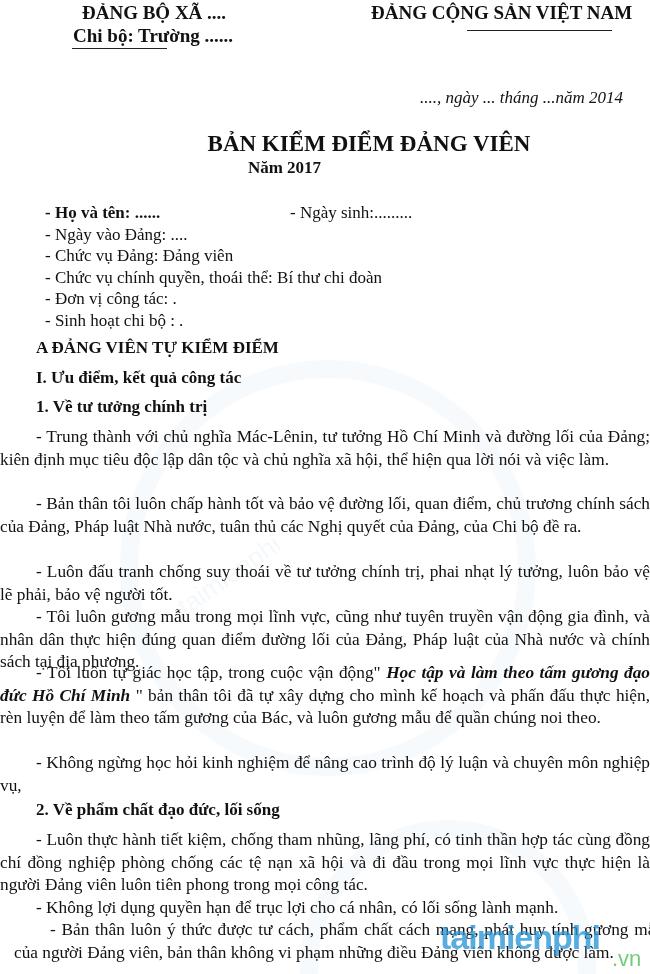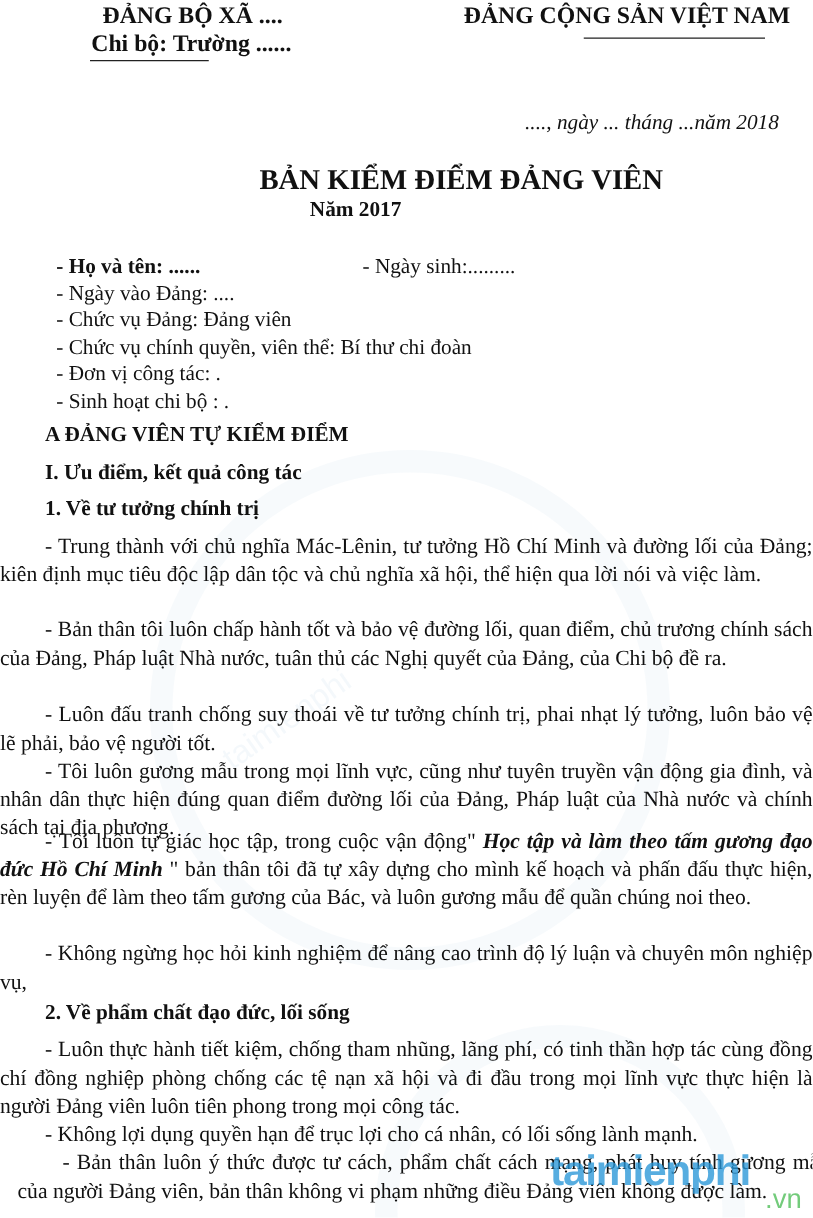--- a/index.html
+++ b/index.html
@@ -52,30 +52,30 @@
 <div class="wm-circle" style="left:300px; top:820px; width:260px; height:260px;"></div>
 <div class="wm-faint">taimienphi</div>
 
 <div class="abs hdr" style="left:82px; top:2px;">ĐẢNG BỘ XÃ  ....</div>
 <div class="abs hdr" style="left:73px; top:25px;">Chi bộ: Trường ......</div>
 <div class="uline" style="left:72px; top:48px; width:95px;"></div>
 
 <div class="abs hdr" style="left:371px; top:2px;">ĐẢNG CỘNG SẢN VIỆT NAM</div>
 <div class="uline" style="left:467px; top:30px; width:145px;"></div>
 
-<div class="abs dateline" style="left:420px; top:88px;">...., ngày ... tháng ...năm 2018</div>
+<div class="abs dateline" style="left:420px; top:88px;">...., ngày ... tháng ...năm 2014</div>
 
 <div class="abs title" style="top:131px;padding-left:44px;">BẢN KIỂM ĐIỂM ĐẢNG VIÊN</div>
 <div class="abs subtitle" style="top:158px;">Năm 2017</div>
 
 <div class="abs info" style="top:203px;font-weight:bold;">- Họ và tên: ......</div>
 <div class="abs info" style="left:290px; top:203px;">- Ngày sinh:.........</div>
 <div class="abs info" style="top:225px;">- Ngày vào Đảng: ....</div>
 <div class="abs info" style="top:246px;">- Chức vụ Đảng: Đảng viên</div>
-<div class="abs info" style="top:268px;">- Chức vụ chính quyền, viên thể: Bí thư chi đoàn</div>
+<div class="abs info" style="top:268px;">- Chức vụ chính quyền, thoái thể: Bí thư chi đoàn</div>
 <div class="abs info" style="top:289px;">- Đơn vị công tác: .</div>
 <div class="abs info" style="top:311px;">- Sinh hoạt chi bộ : .</div>
 
 <div class="abs heading" style="top:338px;">A ĐẢNG VIÊN TỰ KIỂM ĐIỂM</div>
 <div class="abs heading" style="top:368px;">I. Ưu điểm, kết quả công tác</div>
 <div class="abs heading" style="top:397px;">1. Về tư tưởng chính trị</div>
 
 <p class="para lastline-left" style="top:426px;"> - Trung thành với chủ nghĩa Mác-Lênin, tư tưởng Hồ Chí Minh và đường lối của Đảng; kiên định mục tiêu độc lập dân tộc và chủ nghĩa xã hội, thể hiện qua lời nói và việc làm.</p>
 <p class="para lastline-left" style="top:493px;">- Bản thân tôi luôn chấp hành tốt và bảo vệ đường lối, quan điểm, chủ trương chính sách của Đảng, Pháp luật Nhà nước, tuân thủ các Nghị quyết của Đảng, của Chi bộ đề ra.</p>
 <p class="para lastline-left" style="top:561px;">- Luôn đấu tranh chống suy thoái về tư tưởng chính trị, phai nhạt lý tưởng, luôn bảo vệ lẽ phải, bảo vệ người tốt.</p>

